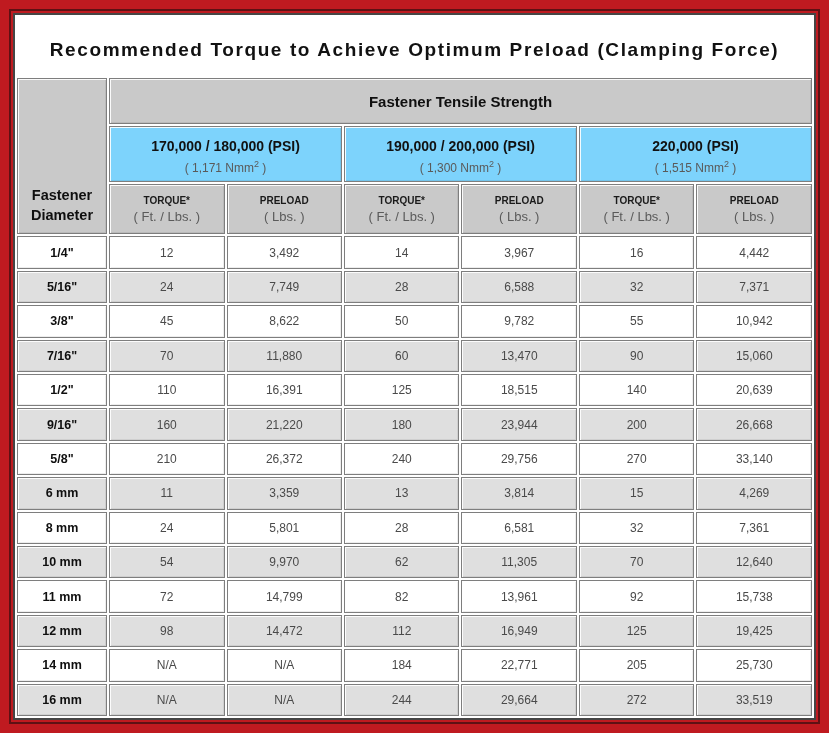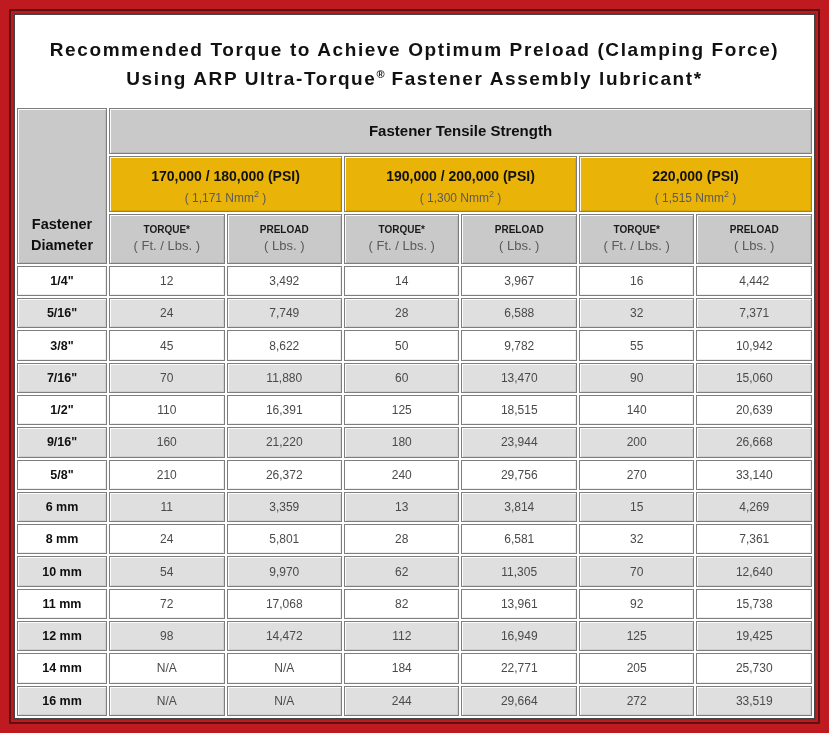--- a/index.html
+++ b/index.html
@@ -74,21 +74,21 @@
     color: #0f0f0f;
   }
   th.dia-head {
     vertical-align: bottom;
     padding-bottom: 8px;
     font-size: 14.5px;
     font-weight: bold;
     line-height: 1.4;
     color: #0f0f0f;
   }
-  th.psi-head { background: #eab308; height: 56px; }
+  th.psi-head { background: #7dd3fc; height: 56px; }
   .psi-head .psi { font-weight: bold; font-size: 14px; color: #111; margin-top: 5px; }
   .psi-head .nmm { font-weight: normal; font-size: 12px; color: #5a5a5a; margin-top: 5px; }
   .psi-head .nmm sup { font-size: 9px; }
   th.col-head { height: 50px; }
   .col-head .cl { font-weight: bold; font-size: 10px; color: #1a1a1a; }
   .col-head .cu { font-weight: normal; font-size: 13px; color: #5a5a5a; margin-top: 3px; }
 
   tbody td {
     height: 28px;
     font-size: 12px;
@@ -104,21 +104,20 @@
 </style>
 </head>
 <body>
 
 <div class="frame">
   <div class="frame-line">
     <div class="content">
 
       <div class="title-block">
         <h1 class="main-title"><span>Recommended Torque to Achieve Optimum Preload (Clamping Force)</span><br>
-          <span><span>Using ARP Ultra-Torque</span><sup>®</sup><span> Fastener Assembly lubricant*</span></span>
         </h1>
       </div>
 
       <div class="table-wrap">
         <table>
           <colgroup>
             <col style="width:11.5%">
             <col style="width:14.75%">
               <col style="width:14.75%">
             <col style="width:14.75%">
@@ -259,21 +258,21 @@
               <td>54</td>
               <td>9,970</td>
               <td>62</td>
               <td>11,305</td>
               <td>70</td>
               <td>12,640</td>
             </tr>
             <tr>
               <td class="dia">11 mm</td>
               <td>72</td>
-              <td>17,068</td>
+              <td>14,799</td>
               <td>82</td>
               <td>13,961</td>
               <td>92</td>
               <td>15,738</td>
             </tr>
             <tr>
               <td class="dia">12 mm</td>
               <td>98</td>
               <td>14,472</td>
               <td>112</td>

